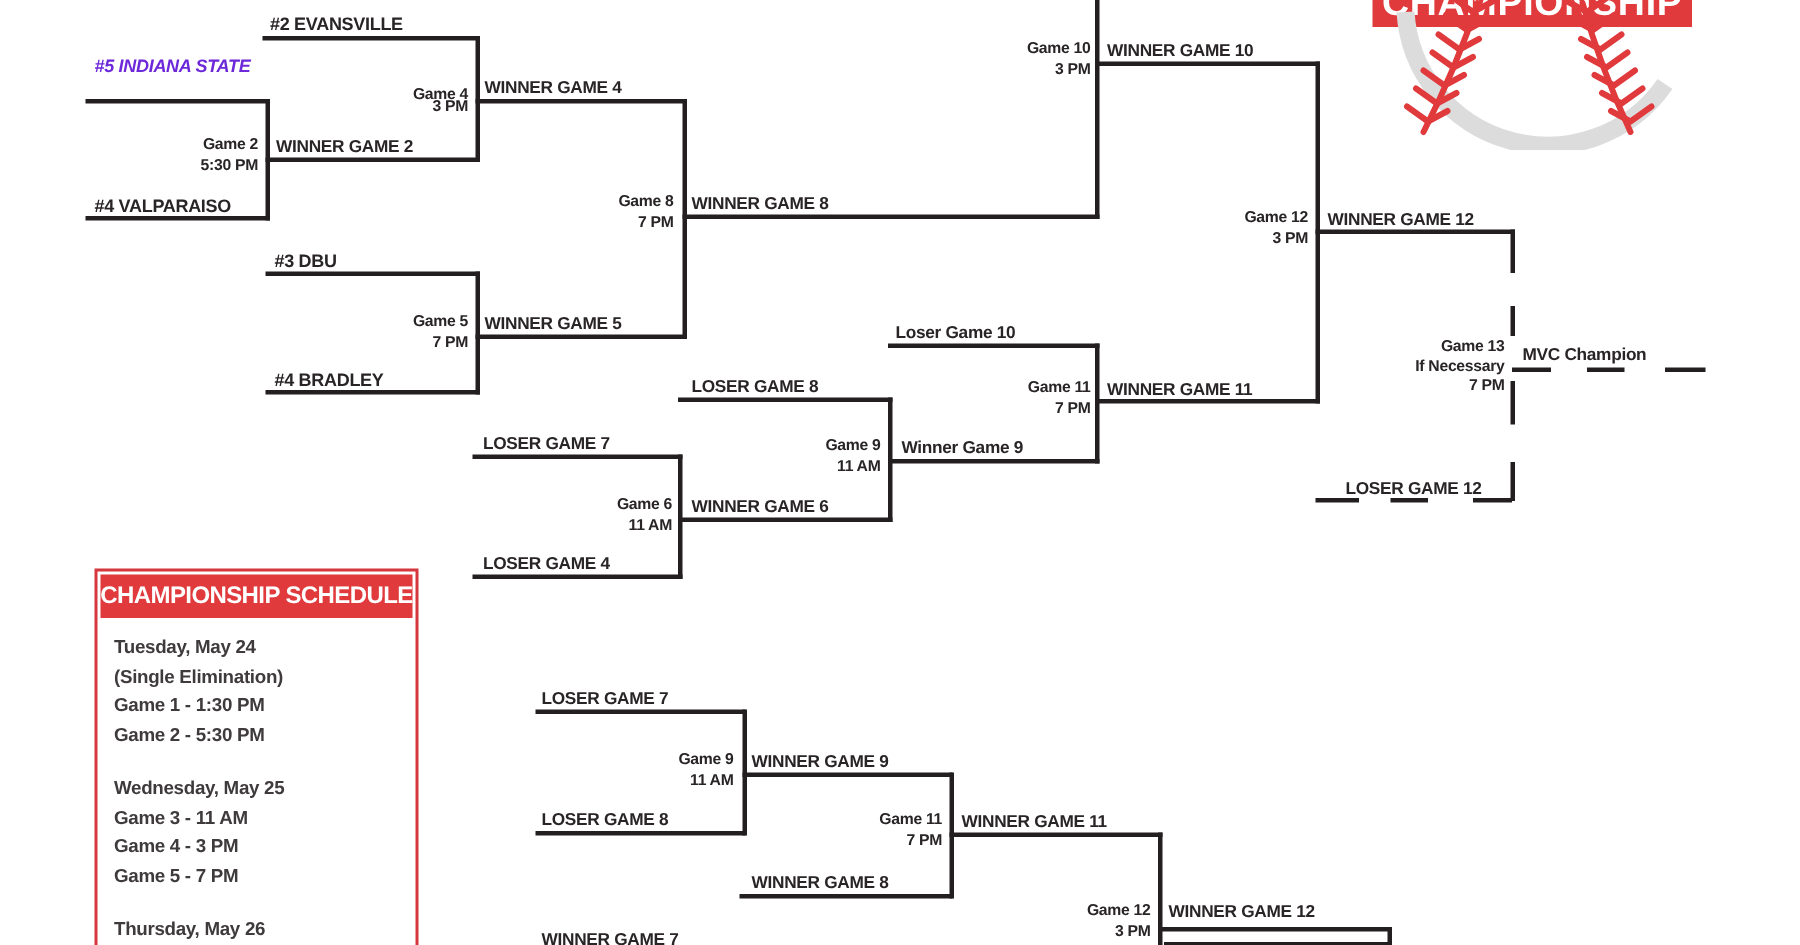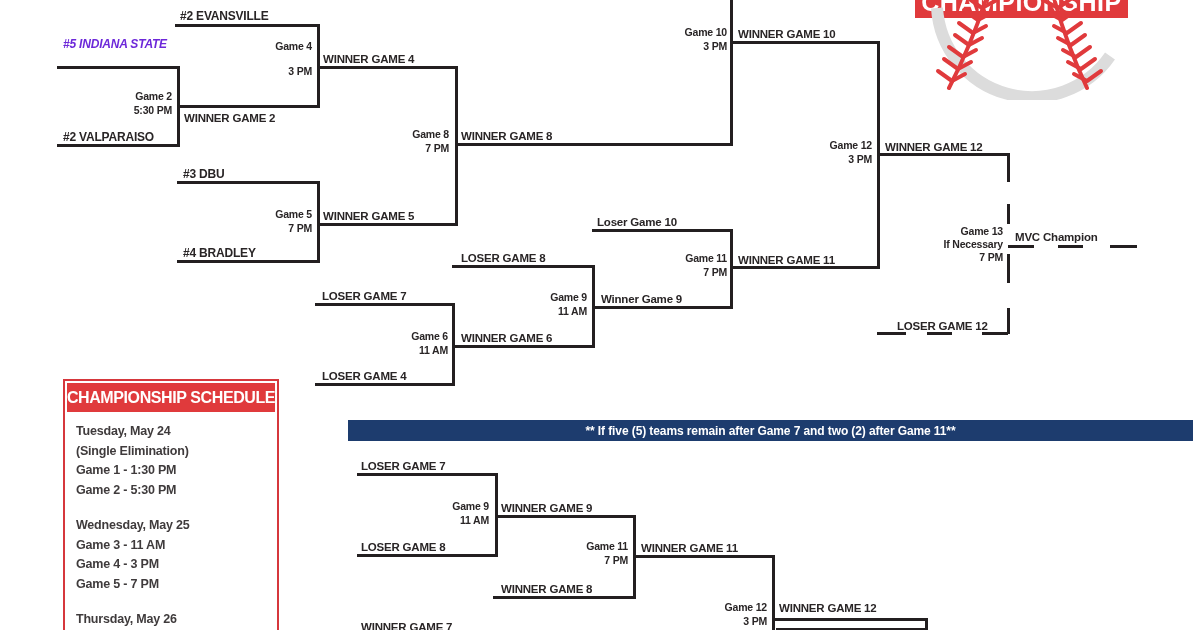--- a/index.html
+++ b/index.html
@@ -82,24 +82,24 @@
       <div class="bline" style="left: 1058px; top: 245px; width: 25px; height: 3px; background: rgb(35, 31, 32);"></div>
       <div class="bline" style="left: 1110px; top: 245px; width: 27px; height: 3px; background: rgb(35, 31, 32);"></div>
       <div class="bline" style="left: 877px; top: 332px; width: 29px; height: 3px; background: rgb(35, 31, 32);"></div>
       <div class="bline" style="left: 927px; top: 332px; width: 25px; height: 3px; background: rgb(35, 31, 32);"></div>
       <div class="bline" style="left: 982px; top: 332px; width: 26px; height: 3px; background: rgb(35, 31, 32);"></div>
       <div class="bline" style="left: 1007px; top: 204px; width: 3px; height: 20px; background: rgb(35, 31, 32);"></div>
       <div class="bline" style="left: 1007px; top: 254px; width: 3px; height: 29px; background: rgb(35, 31, 32);"></div>
       <div class="bline" style="left: 1007px; top: 308px; width: 3px; height: 26px; background: rgb(35, 31, 32);"></div>
       <div class="blabel team" style="left: 180px; top: 10px; color: rgb(41, 37, 38);">#2 EVANSVILLE</div>
       <div class="blabel team" style="left: 63px; top: 38px; color: #6d28d9; font-style: italic;">#5 INDIANA STATE</div>
-      <div class="blabel team" style="left: 63px; top: 131px; color: rgb(41, 37, 38);">#2 VALPARAISO</div>
+      <div class="blabel team" style="left: 63px; top: 131px; color: rgb(41, 37, 38);">#4 VALPARAISO</div>
       <div class="blabel team" style="left: 183px; top: 168px; color: rgb(41, 37, 38);">#3 DBU</div>
       <div class="blabel team" style="left: 183px; top: 247px; color: rgb(41, 37, 38);">#4 BRADLEY</div>
-      <div class="blabel" style="left: 184px; top: 92px; color: rgb(41, 37, 38); margin-top: 20px;">WINNER GAME 2</div>
+      <div class="blabel" style="left: 184px; top: 92px; color: rgb(41, 37, 38);">WINNER GAME 2</div>
       <div class="blabel" style="left: 323px; top: 53px; color: rgb(41, 37, 38); text-align: right;">WINNER GAME 4</div>
       <div class="blabel" style="left: 323px; top: 210px; color: rgb(41, 37, 38);">WINNER GAME 5</div>
       <div class="blabel" style="left: 461px; top: 130px; color: rgb(41, 37, 38);">WINNER GAME 8</div>
       <div class="blabel" style="left: 738px; top: 28px; color: rgb(41, 37, 38);">WINNER GAME 10</div>
       <div class="blabel" style="left: 885px; top: 141px; color: rgb(41, 37, 38);">WINNER GAME 12</div>
       <div class="blabel" style="left: 597px; top: 216px; color: rgb(41, 37, 38);">Loser Game 10</div>
       <div class="blabel" style="left: 601px; top: 293px; color: rgb(41, 37, 38);">Winner Game 9</div>
       <div class="blabel" style="left: 738px; top: 254px; color: rgb(41, 37, 38);">WINNER GAME 11</div>
       <div class="blabel" style="left: 461px; top: 252px; color: rgb(41, 37, 38);">LOSER GAME 8</div>
       <div class="blabel" style="left: 322px; top: 290px; color: rgb(41, 37, 38);">LOSER GAME 7</div>
@@ -109,21 +109,21 @@
       <div class="blabel" style="left: 897px; top: 320px; color: rgb(41, 37, 38);">LOSER GAME 12</div>
       <div class="blabel" style="left: 361px; top: 460px; color: rgb(41, 37, 38);">LOSER GAME 7</div>
       <div class="blabel" style="left: 361px; top: 541px; color: rgb(41, 37, 38);">LOSER GAME 8</div>
       <div class="blabel" style="left: 501px; top: 502px; color: rgb(41, 37, 38);">WINNER GAME 9</div>
       <div class="blabel" style="left: 501px; top: 583px; color: rgb(41, 37, 38);">WINNER GAME 8</div>
       <div class="blabel" style="left: 641px; top: 542px; color: rgb(41, 37, 38);">WINNER GAME 11</div>
       <div class="blabel" style="left: 779px; top: 602px; color: rgb(41, 37, 38);">WINNER GAME 12</div>
       <div class="blabel" style="left: 361px; top: 621px; color: rgb(41, 37, 38);">WINNER GAME 7</div>
       <div class="blabel game" style="right: 1028px; text-align: right; top: 90px; color: rgb(41, 37, 38);">Game 2</div>
       <div class="blabel game" style="right: 1028px; text-align: center; top: 104px; color: rgb(41, 37, 38);">5:30 PM</div>
-      <div class="blabel game" style="right: 888px; top: 40px; color: rgb(41, 37, 38);">Game 4</div>
+      <div class="blabel game" style="right: 888px; top: 57px; color: rgb(41, 37, 38);">Game 4</div>
       <div class="blabel game" style="right: 888px; text-align: right; top: 65px; color: rgb(41, 37, 38);">3 PM</div>
       <div class="blabel game" style="right: 888px; text-align: left; top: 208px; color: rgb(41, 37, 38);">Game 5</div>
       <div class="blabel game" style="right: 888px; text-align: right; top: 222px; color: rgb(41, 37, 38);">7 PM</div>
       <div class="blabel game" style="right: 751px; text-align: right; top: 128px; color: rgb(41, 37, 38);">Game 8</div>
       <div class="blabel game" style="right: 751px; text-align: right; top: 142px; color: rgb(41, 37, 38);">7 PM</div>
       <div class="blabel game" style="right: 473px; text-align: right; top: 26px; color: rgb(41, 37, 38);">Game 10</div>
       <div class="blabel game" style="right: 473px; text-align: right; top: 40px; color: rgb(41, 37, 38);">3 PM</div>
       <div class="blabel game" style="right: 328px; text-align: right; top: 139px; color: rgb(41, 37, 38);">Game 12</div>
       <div class="blabel game" style="right: 328px; text-align: right; top: 153px; color: rgb(41, 37, 38);">3 PM</div>
       <div class="blabel game" style="right: 473px; text-align: right; top: 252px; color: rgb(41, 37, 38);">Game 11</div>
@@ -161,23 +161,20 @@
       <path d="M 143 8 L 130 1 M 143 8 L 157 -2"></path>
       <path d="M 147 20 L 134 13 M 147 20 L 161 10"></path>
       <path d="M 152 33 L 139 26 M 152 33 L 166 23"></path>
       <path d="M 156 45 L 143 38 M 156 45 L 170 35"></path>
       <path d="M 161 57 L 148 50 M 161 57 L 175 47"></path>
       <path d="M 166 69 L 153 62 M 166 69 L 180 59"></path>
       <path d="M 172 81 L 159 74 M 172 81 L 186 71"></path>
     </g>
   </svg>
 
-  <div class="notice" style="background:#1d3c6e;">
-    <span>** If five (5) teams remain after Game 7 and two (2) after Game 11**</span>
-  </div>
 
   <div class="sched-box" style="border:2px solid #d6373c;">
     <div class="sched-header" style="background:#e03a3c;">
       <span>CHAMPIONSHIP SCHEDULE</span>
     </div>
   </div>
   <div id="schedule-lines">
       <div class="sched-line" style="top: 424px; color: rgb(63, 59, 60);">Tuesday, May 24</div>
       <div class="sched-line" style="top: 444px; color: rgb(63, 59, 60);">(Single Elimination)</div>
       <div class="sched-line" style="top: 463px; color: rgb(63, 59, 60);">Game 1 - 1:30 PM</div>

